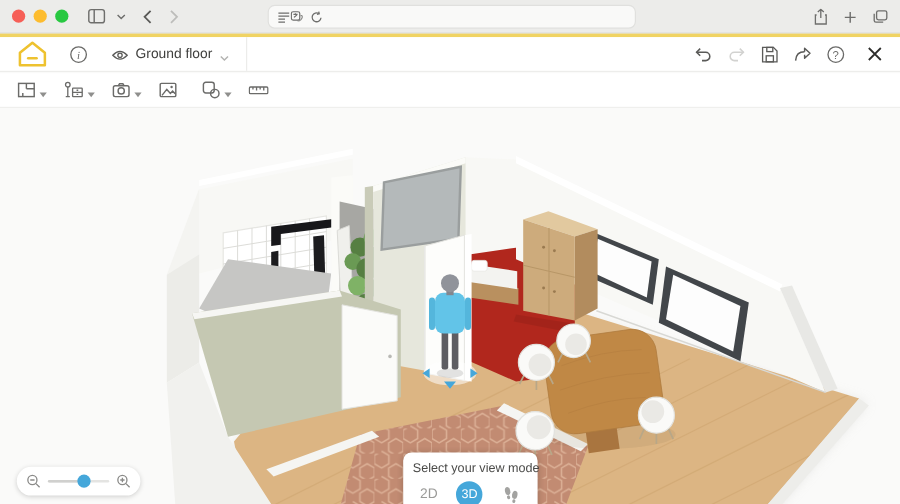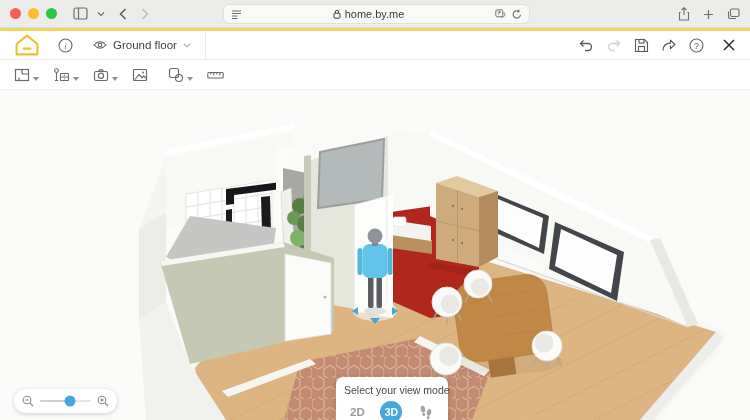--- a/index.html
+++ b/index.html
@@ -22,21 +22,21 @@
   .cicon svg{display:block}
   .urlbar{position:absolute;left:223px;top:4px;width:307px;height:20px;background:#f9f9f8;border:1px solid #e0e0de;border-radius:6px;display:flex;align-items:center;padding:0 7px;color:#7c7c7a}
   .urlhost{flex:1;display:flex;align-items:center;justify-content:center;gap:4px;font-size:11px;color:#3c3c3a}
   .chrome-right{position:absolute;right:10px;top:0;height:28px;display:flex;align-items:center;gap:13px}
 
   
   .yellowline{position:absolute;top:28px;left:0;width:750px;height:3px;background:var(--accentYellow)}
   .appbar{position:absolute;top:31px;left:0;width:750px;height:29px;background:#fff;border-bottom:1px solid #ededeb;display:flex;align-items:center}
   .appbar .logo{margin-left:14px}
   .hicon{display:flex;align-items:center;justify-content:center;color:#5c5c5a;cursor:pointer}
-  .floorsel{display:flex;align-items:center;gap:6px;margin-left:20px;cursor:pointer}
+  .floorsel{display:flex;align-items:flex-end;gap:6px;margin-left:20px;cursor:pointer}
   .floorsel .lbl{font-size:11.5px;color:#3f3f3d}
   .vdiv{width:1px;height:28px;background:#ececea;margin-left:14px}
   .appbar-right{margin-left:auto;display:flex;align-items:center;gap:12px;margin-right:14px}
 
   
   .toolbar{position:absolute;top:61px;left:0;width:750px;height:29px;background:#fff;border-bottom:1px solid #efefed;display:flex;align-items:center;padding-left:8px}
   .tool{display:flex;align-items:flex-end;gap:3px;padding:4px 8px 4px 6px;color:#6b6b69;cursor:pointer}
   .tool .dd{width:0;height:0;border-left:3px solid transparent;border-right:3px solid transparent;border-top:4px solid #8f8f8d;margin-bottom:2px}
 
   
@@ -52,21 +52,21 @@
   
   .zoomctl{position:absolute;left:14px;top:389px;width:103px;height:24px;background:#fff;border-radius:12px;box-shadow:0 1px 4px rgba(0,0,0,.18);display:flex;align-items:center;padding:0 8px;gap:6px}
   .ztrack{position:relative;flex:1;height:2px;background:#e4e4e2;border-radius:1px}
   .zfill{position:absolute;left:0;top:0;height:2px;background:#d0d0ce;border-radius:1px}
   .zthumb{position:absolute;top:50%;width:11px;height:11px;border-radius:50%;background:var(--blue);transform:translate(-50%,-50%);cursor:pointer}
   .zi{color:#8a8a88;cursor:pointer;display:flex}
 
   .viewmode{position:absolute;left:336px;top:377px;width:112px;height:56px;background:#fff;border-radius:7px;box-shadow:0 1px 5px rgba(0,0,0,.2);padding:7px 8px 0 8px}
   .vm-title{font-size:10.5px;color:#4a4a48;white-space:nowrap}
   .vm-row{display:flex;align-items:center;justify-content:space-between;margin-top:5px;padding:0 6px}
-  .vm-opt{font-size:11.5px;color:#9b9b99;cursor:pointer;font-weight:bold}
+  .vm-opt{font-size:11.5px;color:#9b9b99;cursor:pointer;font-weight:normal}
   .vm-opt.selected{width:22px;height:22px;border-radius:50%;background:var(--blue);color:#fff;display:flex;align-items:center;justify-content:center;font-size:10.5px}
   .vm-steps{color:#a3a3a1;cursor:pointer;display:flex}
 </style>
 </head>
 <body>
 
 <div class="stage">
 
   <div class="chrome">
     <div class="lights">
@@ -94,27 +94,20 @@
       <svg width="8" height="12" viewBox="0 0 8 12" fill="none" stroke="#bdbdbb" stroke-width="1.5">
           <path d="M1.5 1 L6.5 6 L1.5 11"></path>
         </svg>
     </span>
 
     <div class="urlbar">
       <span class="cicon">
         <svg width="11" height="11" viewBox="0 0 11 11" fill="none" stroke="currentColor" stroke-width="1">
             <path d="M1 2 H10 M1 4.5 H10 M1 7 H6.5 M1 9.5 H6.5"></path>
           </svg>
-      </span>
-      <span class="urlhost">
-        <svg width="8" height="10" viewBox="0 0 8 10" fill="none" stroke="#3c3c3a" stroke-width="1">
-            <rect x="1" y="4.2" width="6" height="5" rx="1"></rect>
-            <path d="M2.3 4.2 V3 a1.7 1.7 0 0 1 3.4 0 V4.2"></path>
-          </svg>
-        <span>home.by.me</span>
       </span>
       <span class="cicon" style="margin-right:6px">
         <svg width="11" height="11" viewBox="0 0 11 11" fill="none" stroke="currentColor" stroke-width="1">
             <rect x="0.8" y="0.8" width="7" height="7" rx="1.5"></rect>
             <path d="M8.5 4 H10 M6 8.5 a4 4 0 0 0 4 -4" opacity=".8"></path>
             <path d="M2.5 3 H6 M4.2 3 V2 M3 5.5 C3.6 4.8 5 4.2 5.6 3" stroke-width=".9"></path>
           </svg>
       </span>
       <span class="cicon">
         <svg width="10" height="11" viewBox="0 0 10 11" fill="none" stroke="currentColor" stroke-width="1.1">

